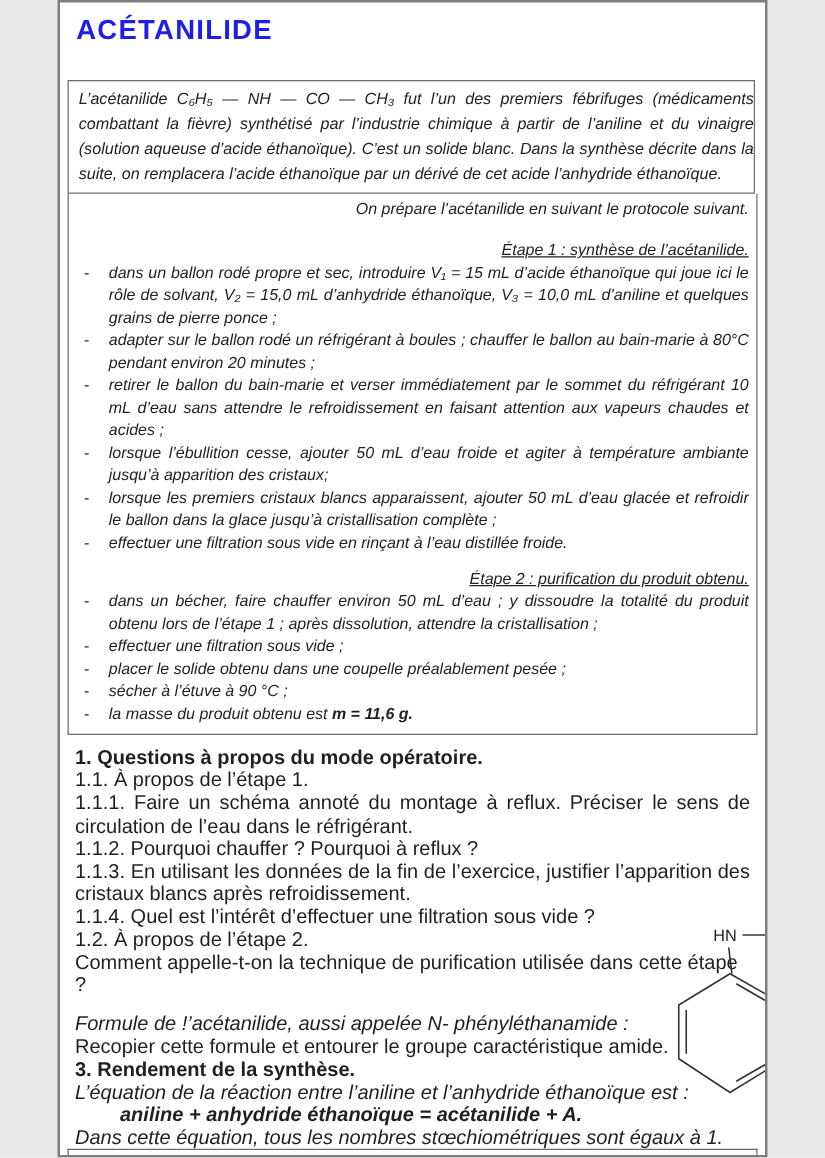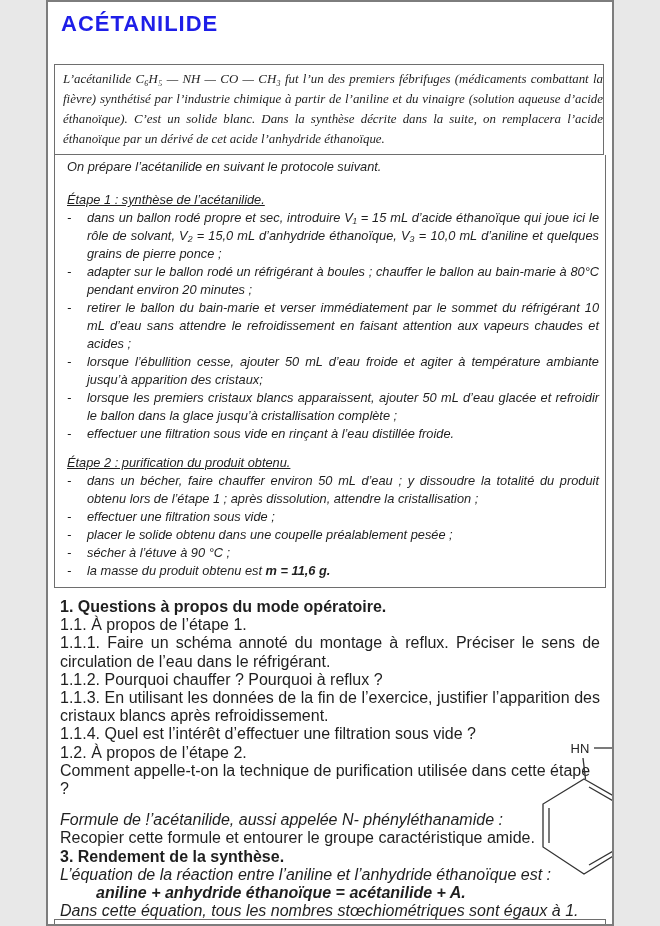--- a/index.html
+++ b/index.html
@@ -8,27 +8,27 @@
     margin:0 auto; background:#ffffff; border:2px solid #7d7d7d; overflow:hidden;
     font-family:"Liberation Sans","DejaVu Sans",sans-serif; color:var(--text,#1f1f1f);
   }
   .title {
     margin:10px 0 0 13px; font-size:22px; font-weight:bold; letter-spacing:1px;
     color:var(--title,#1e1ee8); line-height:24px;
   }
   .intro-box {
     margin:28px 8px 0 6px; border:1px solid var(--border,#6e6e6e);
     padding:4px 0 5px 8px; font-style:italic; text-align:justify;
-    font-size:12.9px; line-height:20px;font-family:Liberation Serif, serif;
+    font-size:12.9px; line-height:20px;
   }
   .protocol-box {
     margin:0 6px; border:1px solid var(--border,#6e6e6e); border-top:none;
     padding:3px 6px 7px 6px; font-style:italic; font-size:12.8px; line-height:18px;
   }
-  .protocol-box p { margin:0; padding-left:6px; }
+  .protocol-box p { margin:0; padding-left:6px;text-align:right; }
   .step-heading { text-decoration:underline; }
   .gap1 { height:15px; } .gap2 { height:11px; }
   .bullet { display:flex; padding-left:6px; text-align:justify; }
   .bullet .dash { width:20px; flex:none; }
   .bullet .btext { flex:1; }
   .bold { font-weight:bold; }
   .main { margin:10px 12px 0 12px; font-size:16px; line-height:18.2px; }
   .main p { margin:0; }
   .main .justify { text-align:justify; }
   .sec2 { margin-top:13px; }

